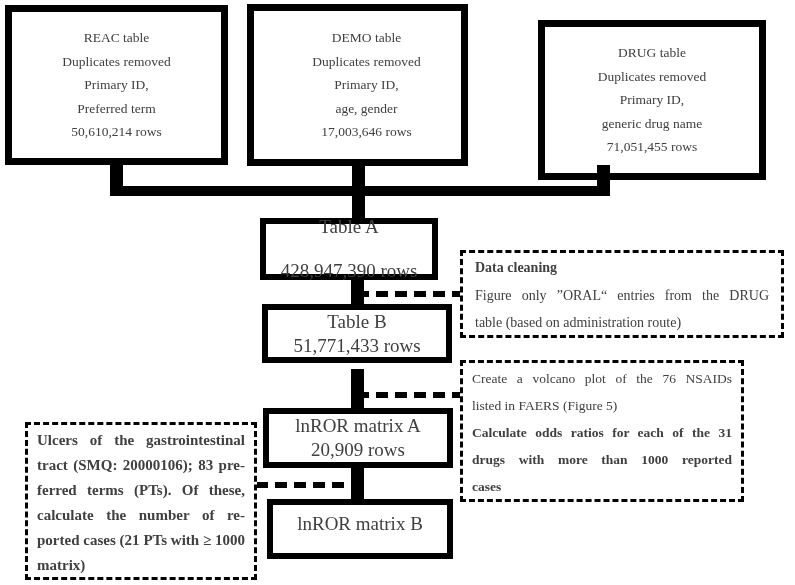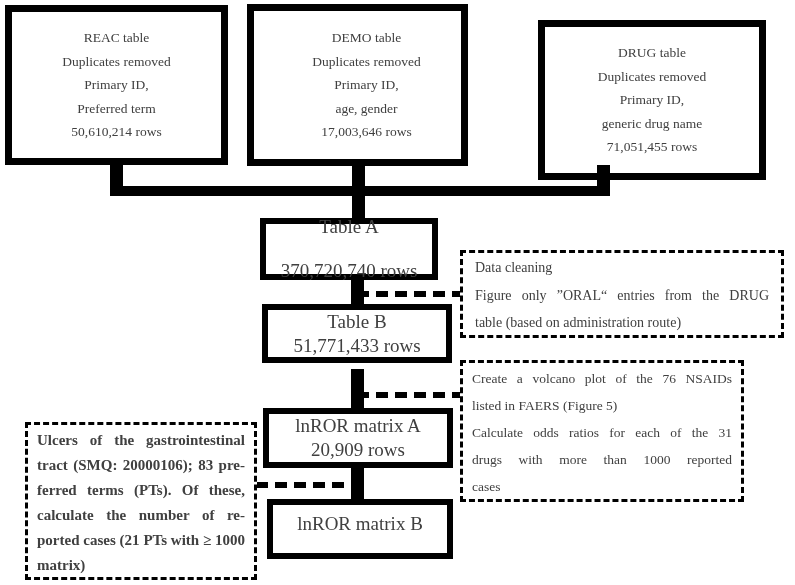--- a/index.html
+++ b/index.html
@@ -24,21 +24,21 @@
     background:repeating-linear-gradient(90deg,#000 0,#000 12px,transparent 12px,transparent 19px);
   }
   
   .dbox{
     position:absolute;background:#fff;border:3px dashed #000;box-sizing:border-box;
   }
   .dbox .tline{width:100%;}
   .cleaning{font-size:14px;line-height:27.5px;padding:1px 12px;}
   .volcano{font-size:13.5px;line-height:27px;padding:2px 9px;}
   .ulcers{font-size:15px;line-height:25px;padding:3px 9px;font-weight:bold;}
-  .bold{font-weight:normal;}
+  .bold{font-weight:bold;}
   .just{text-align:justify;text-align-last:justify;}
   .lastline{text-align:left;}
 </style>
 </head>
 <body>
 
 <div class="canvas">
 
   <div class="sbox topbox" style="left:5px;top:5px;width:223px;height:160px;">
     <div class="bline">REAC table</div>
@@ -71,21 +71,21 @@
   <div class="conn" style="left:351px;top:278px;width:13px;height:36px;"></div>
   <div class="conn" style="left:351px;top:369px;width:13px;height:41px;"></div>
   <div class="conn" style="left:351px;top:466px;width:13px;height:35px;"></div>
 
   <div class="dashline" style="left:357px;top:291px;width:103px;"></div>
   <div class="dashline" style="left:357px;top:392px;width:103px;"></div>
   <div class="dashline" style="left:256px;top:482px;width:100px;"></div>
 
   <div class="sbox chainbox" style="left:260px;top:218px;width:178px;height:62px;gap:20px;">
     <div class="bline">Table A</div>
-    <div class="bline">370,720,740 rows</div>
+    <div class="bline">428,947,390 rows</div>
   </div>
 
   <div class="sbox chainbox" style="left:262px;top:304px;width:190px;height:59px;">
     <div class="bline">Table B</div>
     <div class="bline">51,771,433 rows</div>
   </div>
 
   <div class="sbox chainbox" style="left:263px;top:408px;width:190px;height:60px;">
     <div class="bline">lnROR matrix A</div>
     <div class="bline">20,909 rows</div>

